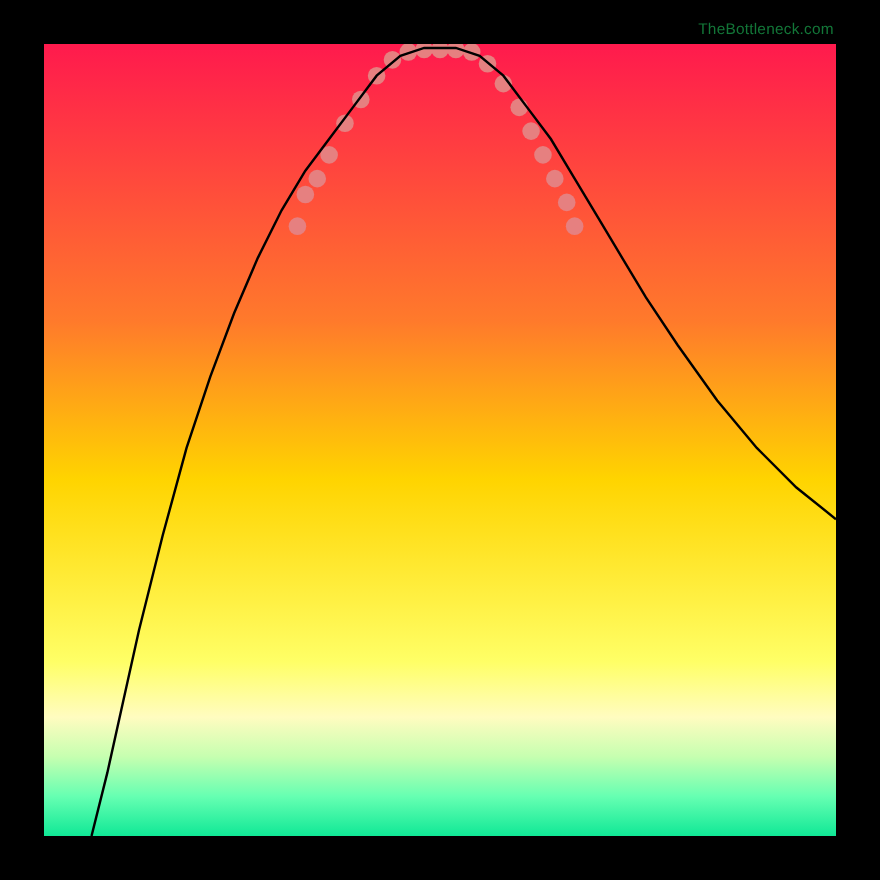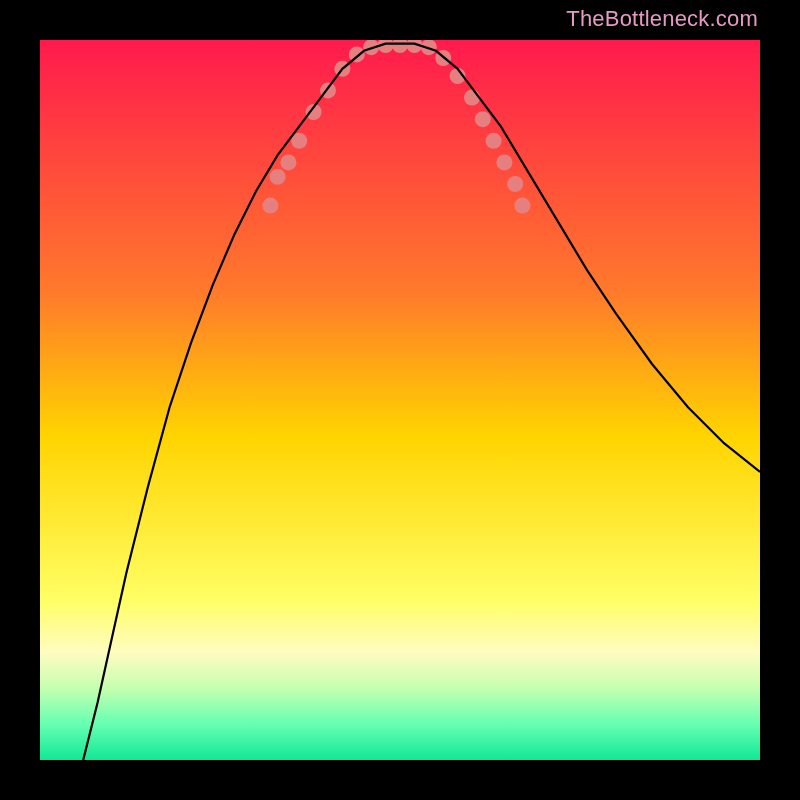--- a/index.html
+++ b/index.html
@@ -34,24 +34,24 @@
   }
   .curve-svg {
     position: absolute;
     left: 0;
     top: 0;
     width: 100%;
     height: 100%;
   }
   .watermark {
     position: absolute;
-    top: 6px;
+    top: 18px;
     right: 42px;
-    color: #f9a8d4;
-    font-size: 22px;
+    color: #15803d;
+    font-size: 14px;
     font-weight: 500;
     letter-spacing: 0.2px;
     opacity: 0.92;
   }
 </style>
 </head>
 <body>
 
 <div class="outer">
 

